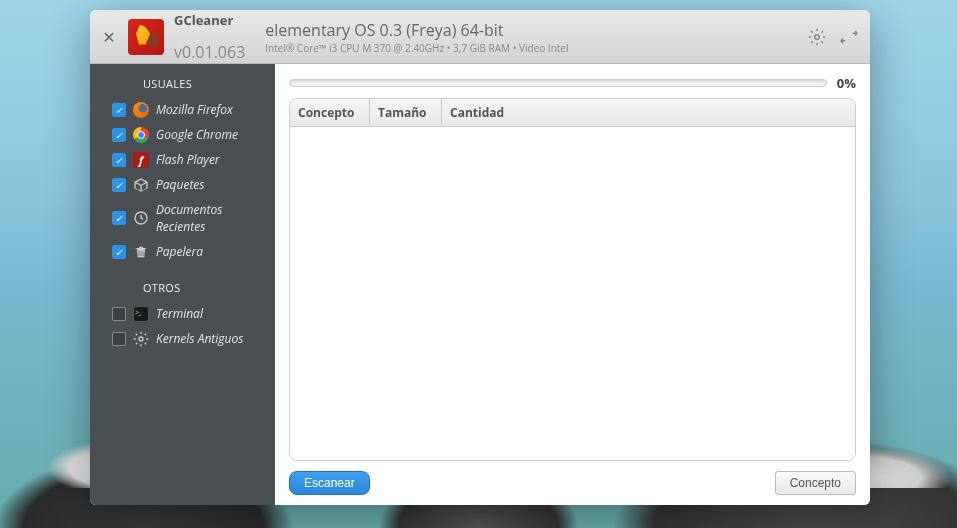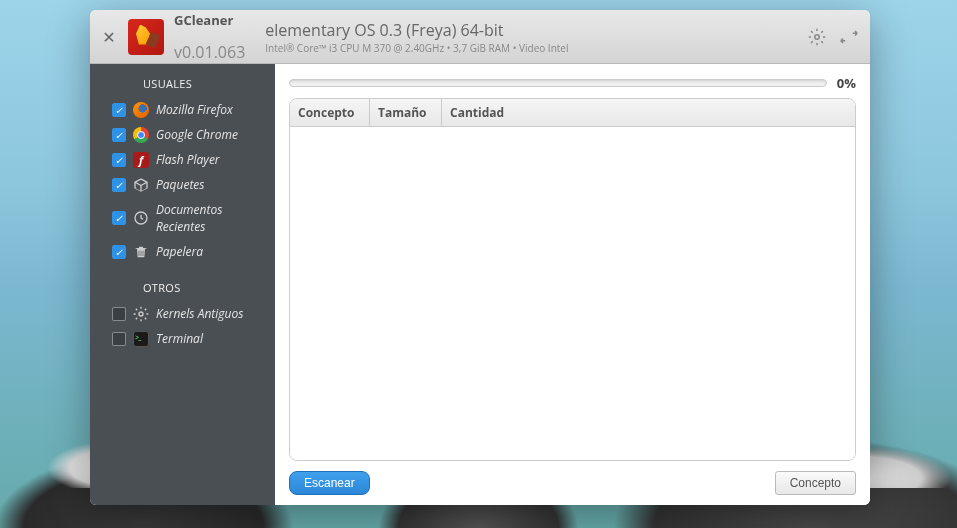--- a/index.html
+++ b/index.html
@@ -288,33 +288,33 @@
           </div>
           <span class="item-label">Papelera</span>
         </div>
       </div>
 
       <div class="section">
         <div class="section-title">OTROS</div>
 
         <div class="item">
           <div class="chk"></div>
+          <div class="item-icon ico-term"></div>
+          <span class="item-label">Terminal</span>
+        </div>
+        <div class="item">
+          <div class="chk"></div>
           <div class="item-icon ico-kernel">
             <svg width="16" height="16" viewBox="0 0 24 24" fill="none" stroke="currentColor" stroke-width="2">
                 <circle cx="12" cy="12" r="3"></circle>
                 <path d="M12 1v3m0 16v3M4.2 4.2l2.1 2.1m11.4 11.4l2.1 2.1M1 12h3m16 0h3M4.2 19.8l2.1-2.1m11.4-11.4l2.1-2.1"></path>
               </svg>
           </div>
           <span class="item-label">Kernels Antiguos</span>
         </div>
-        <div class="item">
-          <div class="chk"></div>
-          <div class="item-icon ico-term"></div>
-          <span class="item-label">Terminal</span>
-        </div>
       </div>
 
     </div>
 
     <div class="main">
 
       <div class="progress-row">
         <div class="progress-bar"></div>
         <div class="progress-pct">0%</div>
       </div>

